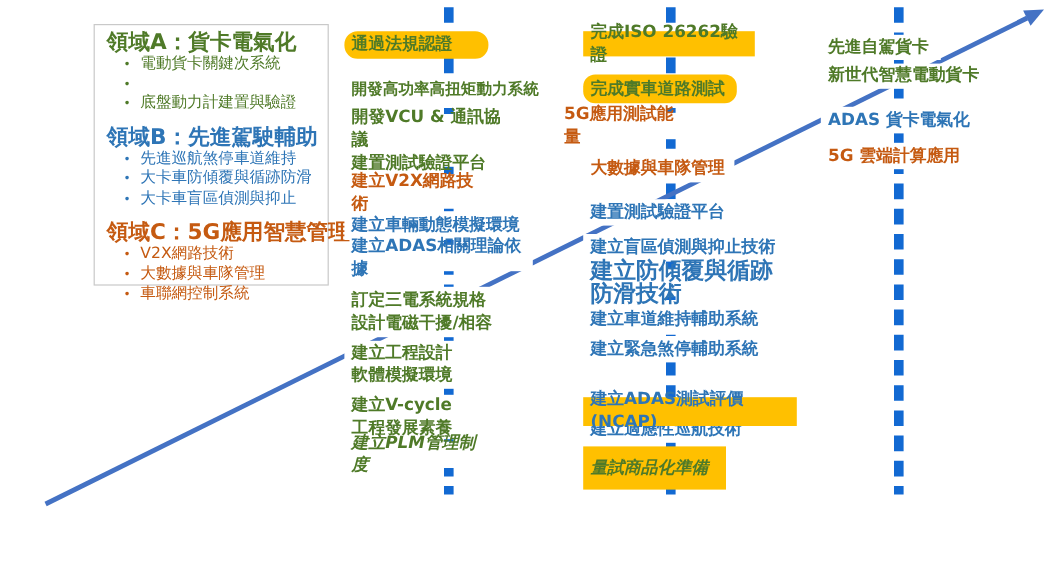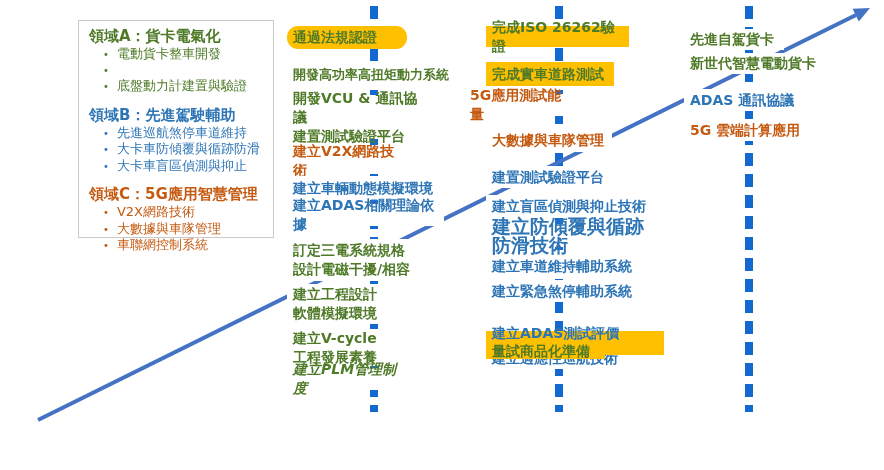--- a/index.html
+++ b/index.html
@@ -12,21 +12,21 @@
   .dashline{stroke:var(--dash,#1269d2);stroke-width:8;stroke-dasharray:13 8;}
   .arrowline{stroke:var(--arrow,#4472c4);stroke-width:4;}
   .arrowhead{fill:var(--arrow,#4472c4);}
 
   .legend{
     position:absolute;left:78px;top:20px;width:196px;height:218px;
     background:var(--box_bg,#fff);border:1px solid var(--legend_border,#c9c9c9);
     box-sizing:border-box;padding:5px 6px 0 10px;
   }
   .lsec{margin-bottom:10px;}
-  .ltitle{font-size:15px;font-weight:bold;line-height:20px;white-space:nowrap;}
+  .ltitle{font-size:18px;font-weight:bold;line-height:20px;white-space:nowrap;}
   .litem{font-size:13px;line-height:15.5px;padding-left:14px;white-space:nowrap;display:flex;align-items:baseline;}
   .litem .dot{font-size:10px;margin-right:8px;}
   .t-green{color:var(--green,#4f7a28);}
   .t-blue{color:var(--blue,#2e75b6);}
   .t-orange{color:var(--orange,#c55a11);}
 
   .box{
     position:absolute;background:var(--box_bg,#fff);
     display:flex;align-items:center;
     font-size:14px;font-weight:bold;line-height:19px;
@@ -48,21 +48,21 @@
       <line class="arrowline" x1="38" y1="420" x2="856" y2="15"></line>
       <polygon class="arrowhead" points="870,8 858.8,21.4 852.6,8.8"></polygon>
     </g>
   </svg>
 
   <div class="legend">
     <div class="lsec">
       <div class="ltitle t-green">領域A：貨卡電氣化</div>
       <div class="litem t-green">
           <span class="dot">•</span>
-          <span>電動貨卡整車開發</span>
+          <span>電動貨卡關鍵次系統</span>
         </div>
       <div class="litem t-green">
           <span class="dot">•</span>
         </div>
       <div class="litem t-green">
           <span class="dot">•</span>
           <span>底盤動力計建置與驗證</span>
         </div>
     </div>
     <div class="lsec">
@@ -106,30 +106,30 @@
   <div class="box t-blue" style="left:287px;top:204px;width:157px;height:22px;">建立ADAS相關理論依據</div>
   <div class="box t-green" style="left:287px;top:239px;width:136px;height:42px;">訂定三電系統規格
 設計電磁干擾/相容</div>
   <div class="box t-green" style="left:287px;top:284px;width:99px;height:40px;">建立工程設計
 軟體模擬環境</div>
   <div class="box t-green" style="left:287px;top:329px;width:99px;height:37px;">建立V-cycle
 工程發展素養</div>
   <div class="box t-green" style="left:287px;top:368px;width:124px;height:22px;font-style:italic;">建立PLM管理制度</div>
 
   <div class="box bg-gold t-green" style="left:486px;top:26px;width:143px;height:21px;">完成ISO 26262驗證</div>
-  <div class="box bg-gold t-green" style="left:486px;top:62px;width:128px;height:24px;">完成實車道路測試</div>
+  <div class="box bg-gold t-green" style="left:486px;top:62px;width:128px;height:24px;border-radius:10px;">完成實車道路測試</div>
   <div class="box t-orange" style="left:464px;top:94px;width:115px;height:22px;">5G應用測試能量</div>
   <div class="box t-orange" style="left:486px;top:129px;width:126px;height:23px;">大數據與車隊管理</div>
   <div class="box t-blue" style="left:486px;top:166px;width:142px;height:22px;">建置測試驗證平台</div>
   <div class="box t-blue" style="left:486px;top:195px;width:165px;height:23px;">建立盲區偵測與抑止技術</div>
   <div class="box t-blue" style="left:486px;top:224px;width:176px;height:23px;font-size:19px;">建立防傾覆與循跡防滑技術</div>
   <div class="box t-blue" style="left:486px;top:255px;width:155px;height:23px;">建立車道維持輔助系統</div>
   <div class="box t-blue" style="left:486px;top:280px;width:155px;height:22px;">建立緊急煞停輔助系統</div>
   <div class="box t-blue" style="left:486px;top:303px;width:136px;height:22px;margin-top:44px;">建立適應性巡航技術</div>
   <div class="box bg-gold t-blue" style="left:486px;top:331px;width:178px;height:24px;">建立ADAS測試評價(NCAP)</div>
-  <div class="box bg-gold t-green" style="left:486px;top:343px;width:119px;height:16px;">量試商品化準備</div>
+  <div class="box bg-gold t-green" style="left:486px;top:372px;width:119px;height:36px;font-style:italic;">量試商品化準備</div>
 
   <div class="box t-green" style="left:684px;top:29px;width:100px;height:21px;text-align:center;">先進自駕貨卡</div>
   <div class="box t-green" style="left:684px;top:53px;width:160px;height:21px;">新世代智慧電動貨卡</div>
-  <div class="box t-blue" style="left:684px;top:89px;width:135px;height:22px;">ADAS 通訊協議</div>
+  <div class="box t-blue" style="left:684px;top:89px;width:135px;height:22px;">ADAS 貨卡電氣化</div>
   <div class="box t-orange" style="left:684px;top:119px;width:138px;height:22px;">5G 雲端計算應用</div>
 
 </div>
 
 </body></html>

